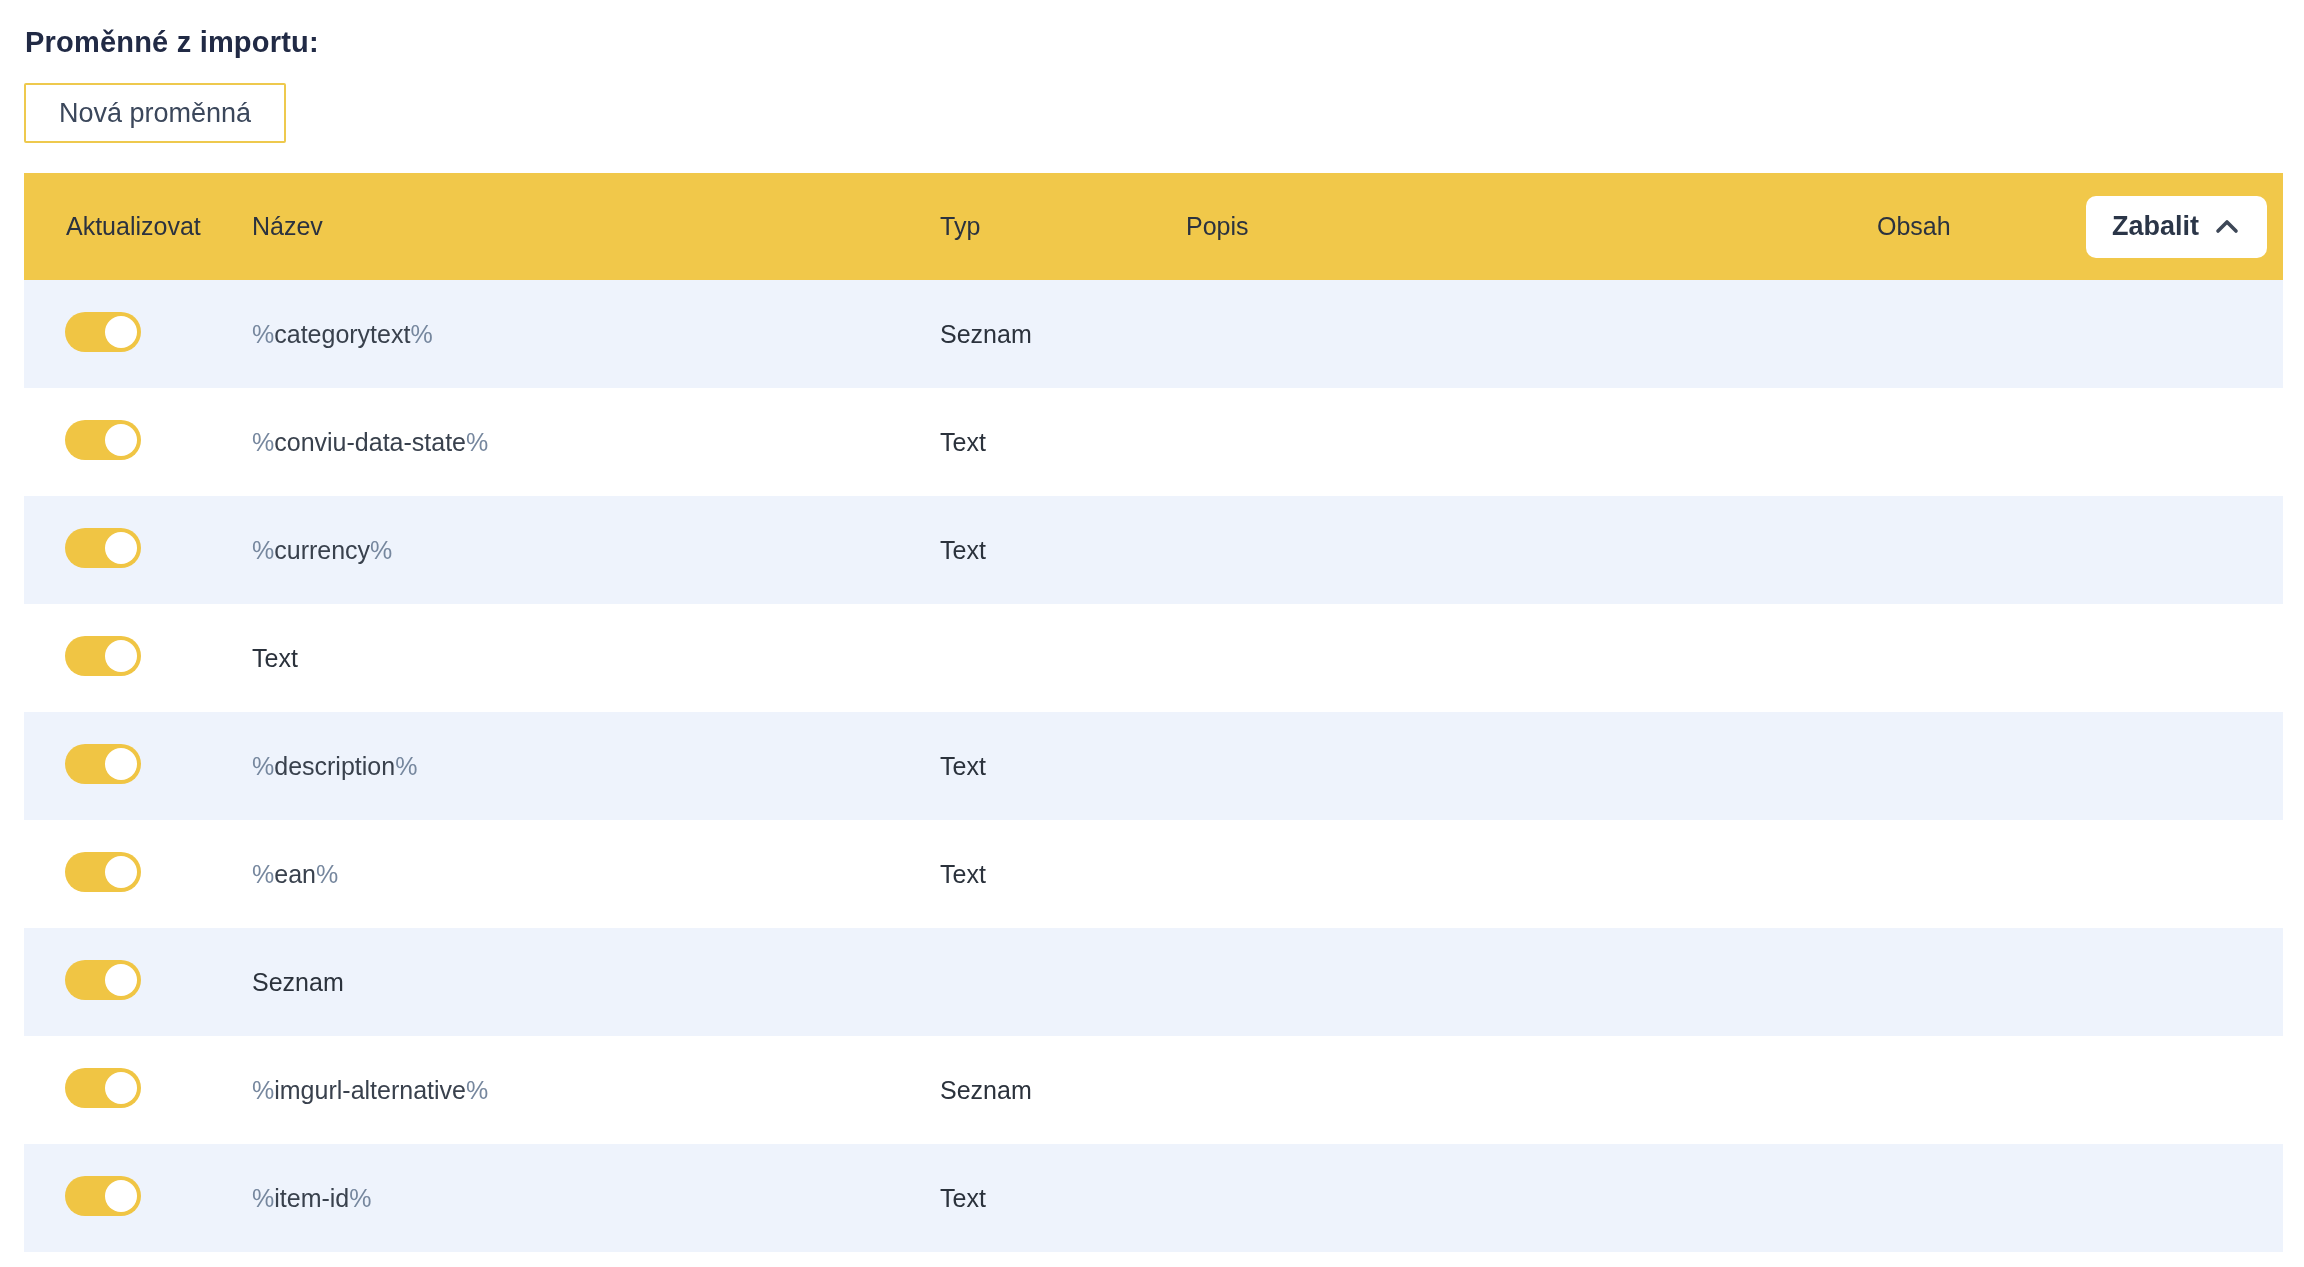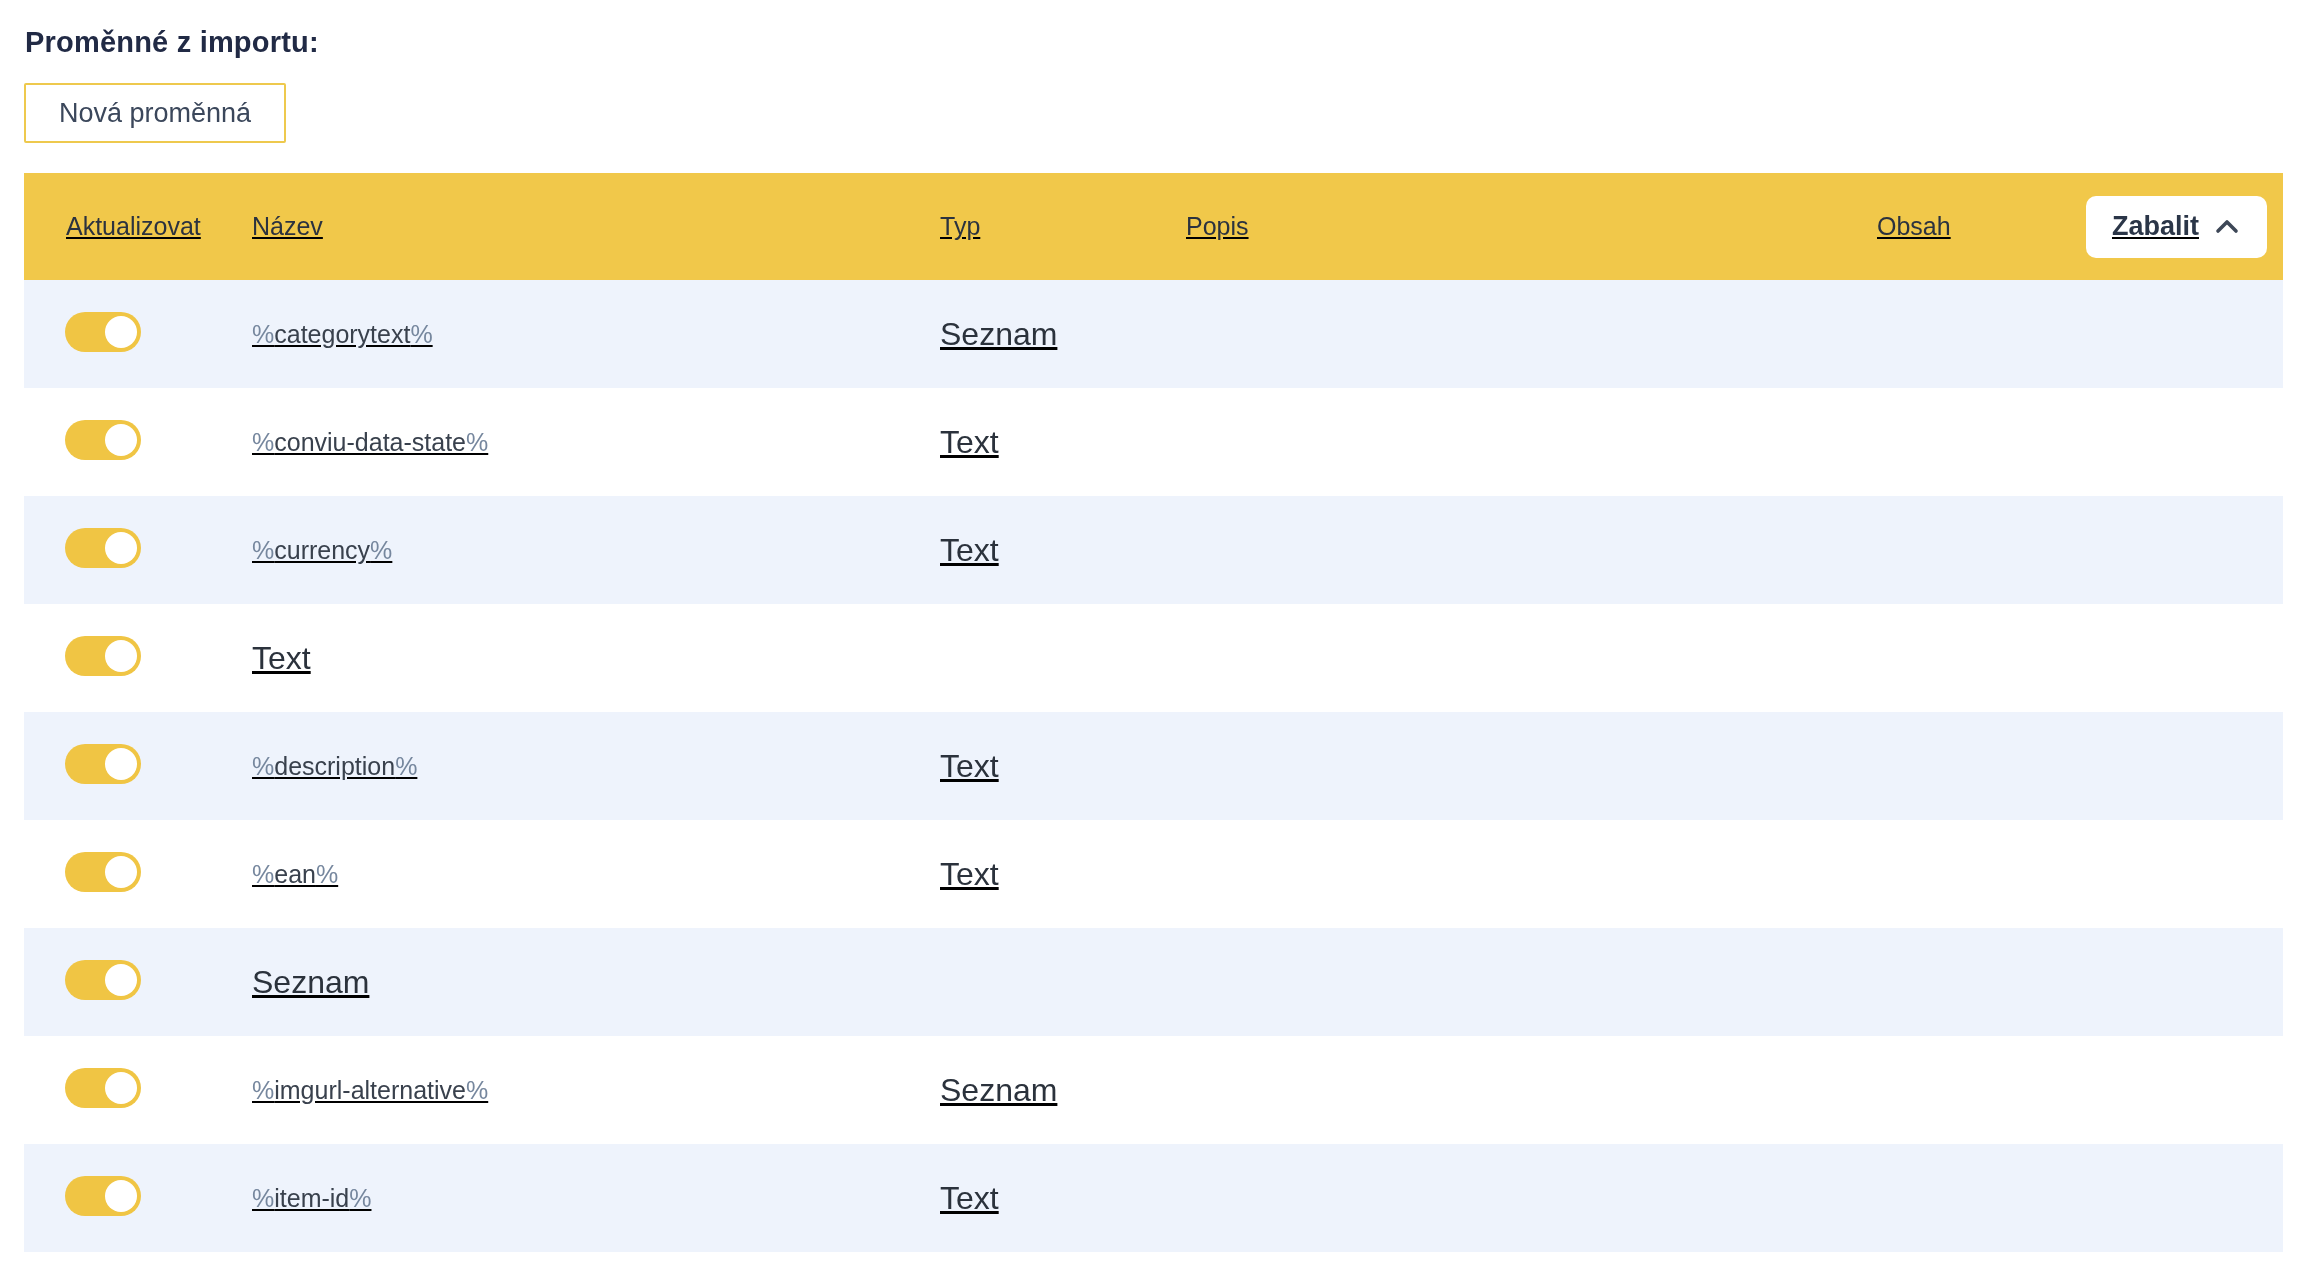--- a/index.html
+++ b/index.html
@@ -40,21 +40,20 @@
     font-family: inherit;
     font-size: 27px;
     color: #3b475b;
     cursor: pointer;
     padding: 0;
   }
   
   .var-table {
     margin: 30px 0 9px 24px;
     width: 2259px;
-    text-decoration: underline;
   }
   .grid-row {
     display: grid;
     grid-template-columns: 228px 688px 246px 691px auto;
     align-items: center;
   }
   .table-header {
     height: 107px;
     background: #f1c84a;
   }
@@ -113,21 +112,21 @@
     border-radius: 50%;
     background: #ffffff;
   }
   .var-name {
     font-size: 25px;
     color: #39414d;
     white-space: nowrap;
   }
   .var-name .pct { color: #76879e; }
   .type-cell {
-    font-size: 32px;
+    font-size: 25px;
     color: #2b323c;
     white-space: nowrap;
   }
   .desc-cell, .content-cell { font-size: 25px; color: #2b323c; }
 </style>
 </head>
 <body>
 
 <div class="page">
 

